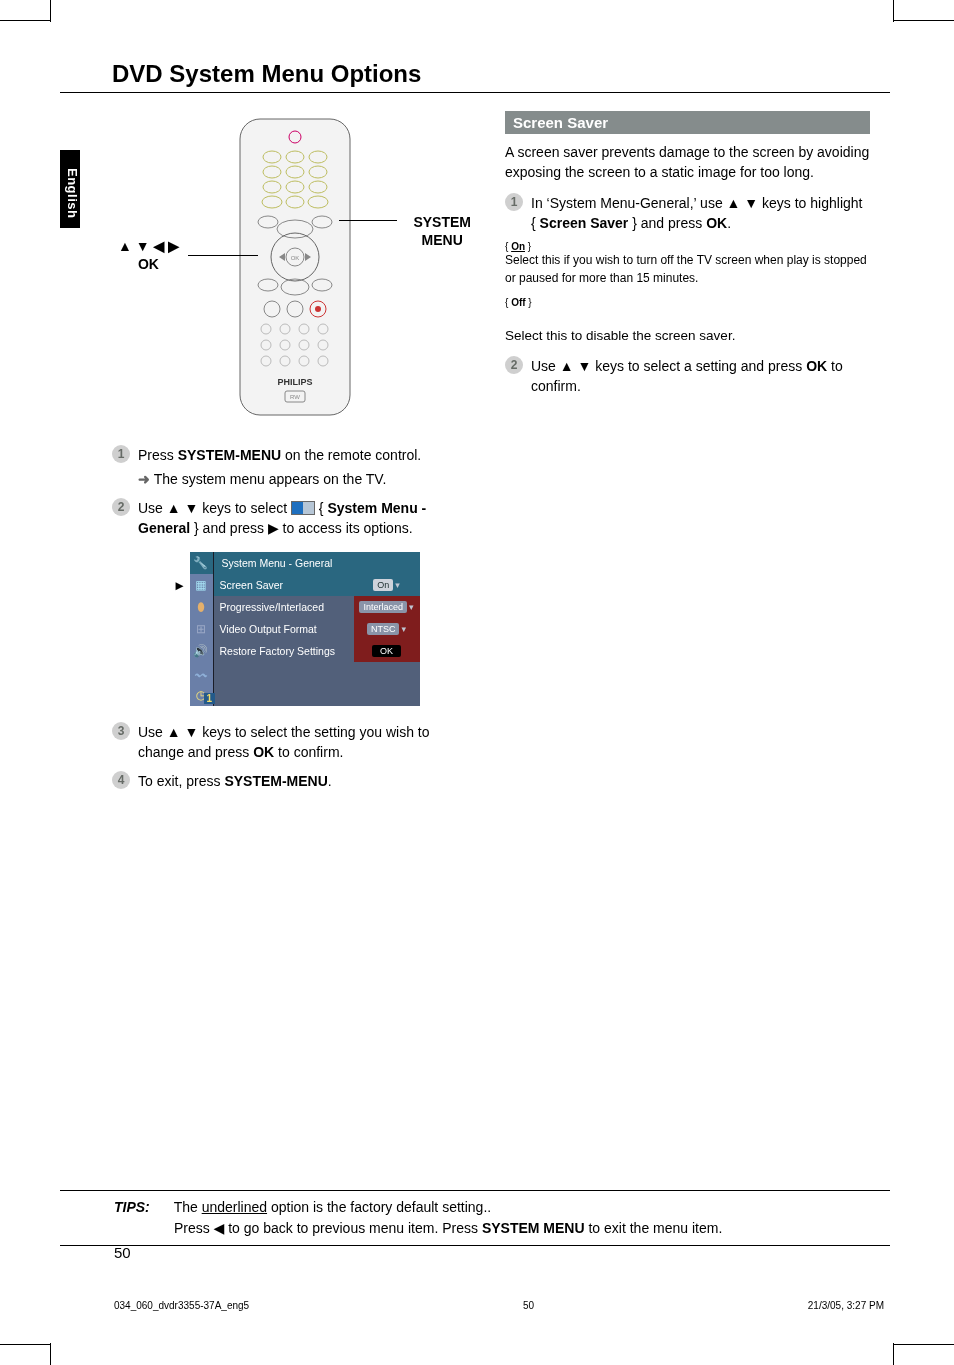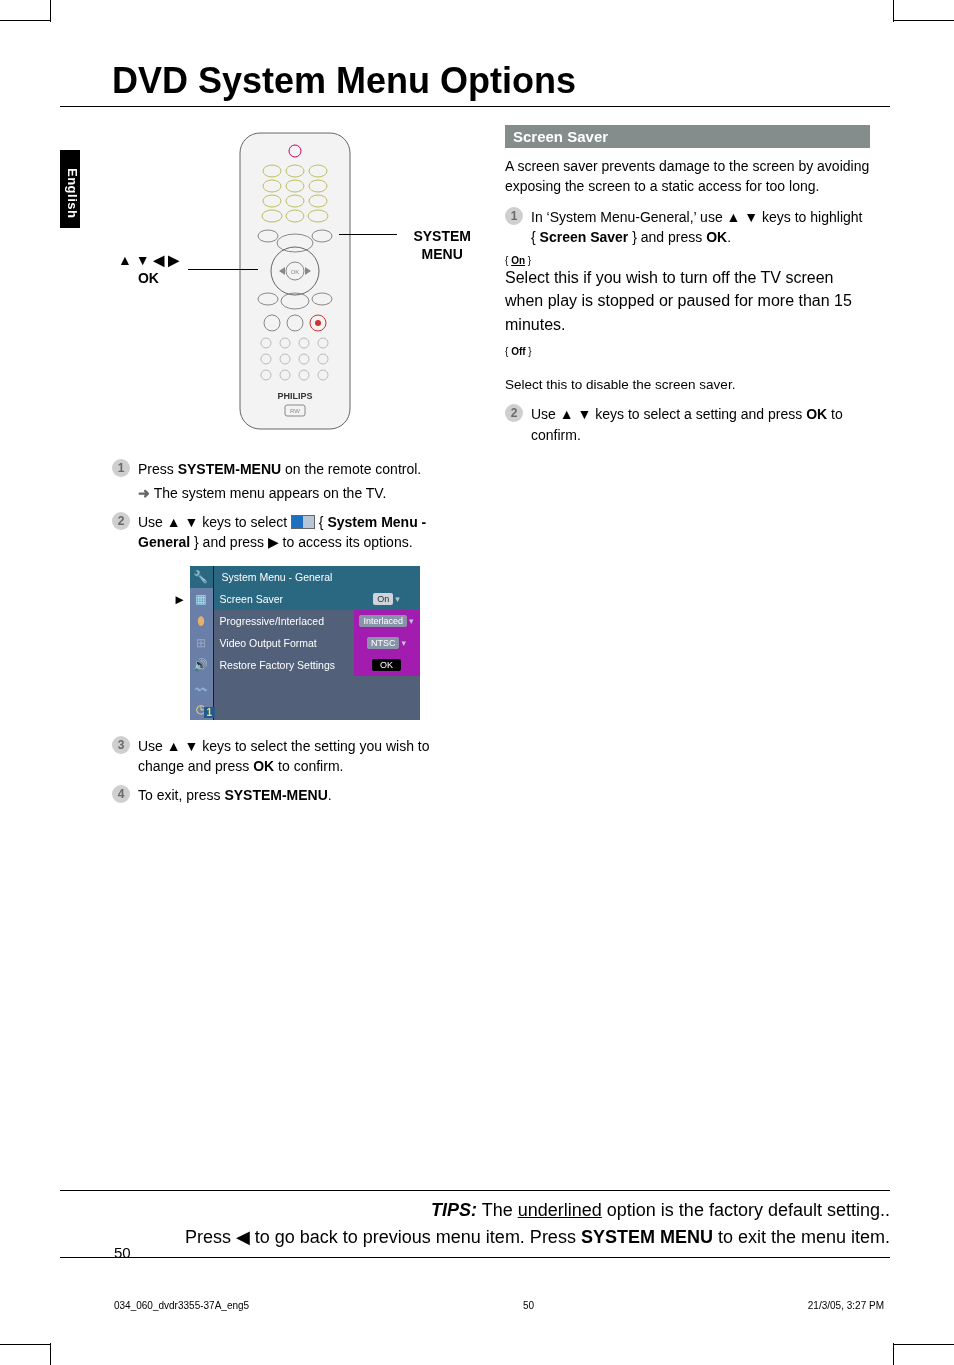--- a/index.html
+++ b/index.html
@@ -23,21 +23,21 @@
   .crop-bl-v { bottom: 0; left: 50px; width: 1px; height: 22px; }
 
   .page {
     position: absolute;
     top: 60px;
     left: 60px;
     width: 830px;
   }
 
   .title {
-    font-size: 36px;
+    font-size: 24px;
     font-weight: bold;
     padding: 0 0 4px 52px;
     border-bottom: 1px solid #000;
     margin-bottom: 18px;
   }
 
   .side-tab {
     position: absolute;
     left: 60px;
     top: 150px;
@@ -119,21 +119,21 @@
     color:#fff;
   }
   .ms-row { display:flex; height:22px; align-items:stretch; }
   .ms-header { background:#2a6780; color:#fff; padding:0 8px; flex:1; display:flex; align-items:center; font-weight:normal; }
   .ms-icon { width:24px; display:flex; align-items:center; justify-content:center; font-size:12px; }
   .ms-sidecol { width:24px; background:#6a7fa8; border-right:1px solid #1a1d28; display:flex; gap:0; }
   .ms-pointer { width:20px; display:flex; align-items:center; justify-content:center; color:#000; background:#fff0; }
   .ms-body { flex:1; display:flex; }
   .ms-cell-l { flex:1; padding:0 6px; display:flex; align-items:center; background:#52607a; }
   .ms-cell-l.sel { background:#2a6780; color:#fff; }
-  .ms-cell-r { width:66px; display:flex; align-items:center; justify-content:center; gap:2px; background:#a21caf; color:#cfd3db; font-size:9px; }
+  .ms-cell-r { width:66px; display:flex; align-items:center; justify-content:center; gap:2px; background:#7f1d1d; color:#cfd3db; font-size:9px; }
   .ms-cell-r.sel { background:#2a6780; }
   .ms-badge { background:#8a94a8; padding:1px 4px; border-radius:2px; font-size:9px; color:#fff; position:relative; }
   .ms-badge.active { background:#cfd3db; color:#233; }
   .ms-badge.ok { background:#000; color:#fff; padding:1px 8px; }
   .ms-chev { font-size:9px; color:#bfc6d2; }
   .ms-empty { background:#52607a; height:22px; }
   .ms-num { position:absolute; left:34px; bottom:2px; background:#235a8a; color:#f2dd6b; font-weight:bold; font-size:10px; padding:0 3px; }
 
   .sub-head {
     background:#858c8c; color:#fff; font-weight:bold;
@@ -142,23 +142,22 @@
   .para { line-height:1.45; margin-bottom:10px; }
   .opt-label { margin-top:8px; font-size:10px; }
 
   .tips-box {
     position:absolute;
     left:60px; top: 1190px;
     width: 830px;
     border-top:1px solid #000;
     border-bottom:1px solid #000;
     padding:6px 0 6px 54px;
-    font-size:18px;
+    font-size:14px;
     line-height: 1.5;
-    text-align: right;
   }
   .tips-box .lbl { font-style:italic; font-weight:bold; display:inline-block; width:56px; }
   .underline { text-decoration: underline; }
 
   .page-number {
     position:absolute; left:114px; top:1244px; font-size:15px;
   }
 
   .print-footer {
     position:absolute; left:114px; top:1300px; right:70px;
@@ -366,31 +365,31 @@
       <div class="step">
         <div class="step-num">4</div>
         <div class="step-body">
           <span>To exit, press </span><b>SYSTEM-MENU</b><span>.</span>
         </div>
       </div>
     </div>
 
     <div class="col">
       <div class="sub-head">Screen Saver</div>
-      <div class="para">A screen saver prevents damage to the screen by avoiding exposing the screen to a static access for too long.</div>
+      <div class="para">A screen saver prevents damage to the screen by avoiding exposing the screen to a static image for too long.</div>
 
       <div class="step">
         <div class="step-num">1</div>
         <div class="step-body">
           <span>In ‘System Menu-General,’ use ▲ ▼ keys to highlight { </span><b>Screen Saver</b><span> } and press </span><b>OK</b><span>.</span>
         </div>
       </div>
 
       <div class="opt-label">{ <b class="underline">On</b> }</div>
-      <div class="para" style="font-size:16px;">Select this if you wish to turn off the TV screen when play is stopped or paused for more than 15 minutes.</div>
+      <div class="para" style="font-size:12px;">Select this if you wish to turn off the TV screen when play is stopped or paused for more than 15 minutes.</div>
 
       <div class="opt-label">{ <b>Off</b> }</div>
       <div class="para" style="font-size:13.5px;margin-top:18px;">Select this to disable the screen saver.</div>
 
       <div class="step">
         <div class="step-num">2</div>
         <div class="step-body">
           <span>Use ▲ ▼ keys to select a setting and press </span><b>OK</b><span> to confirm.</span>
         </div>
       </div>

